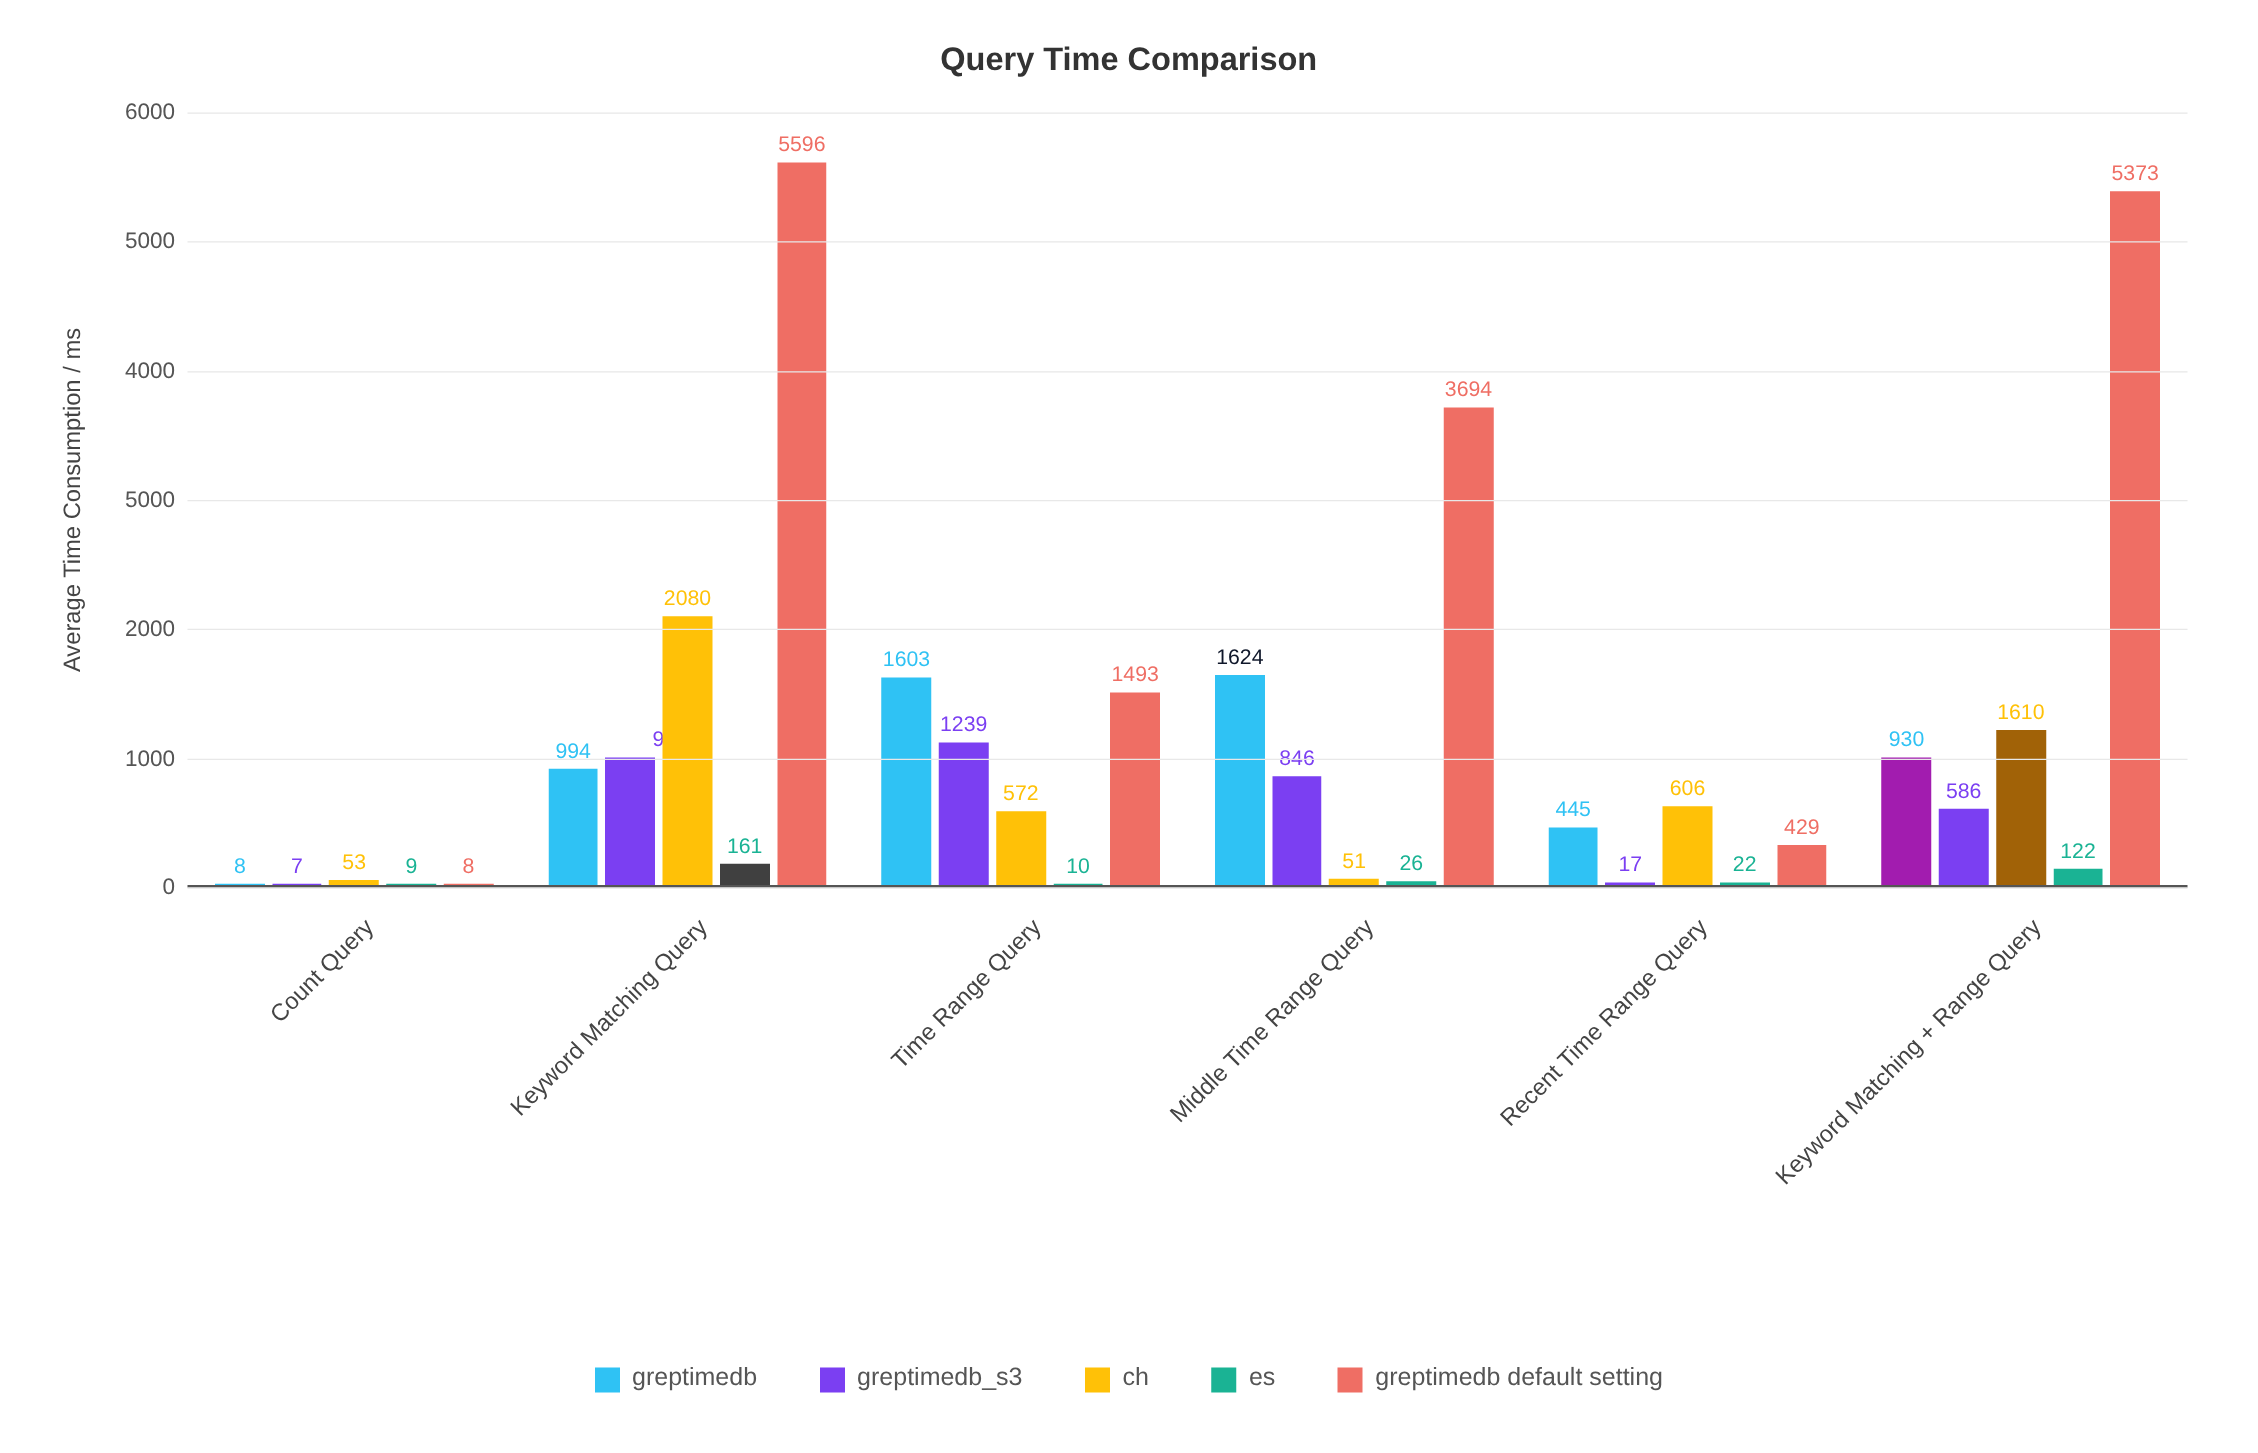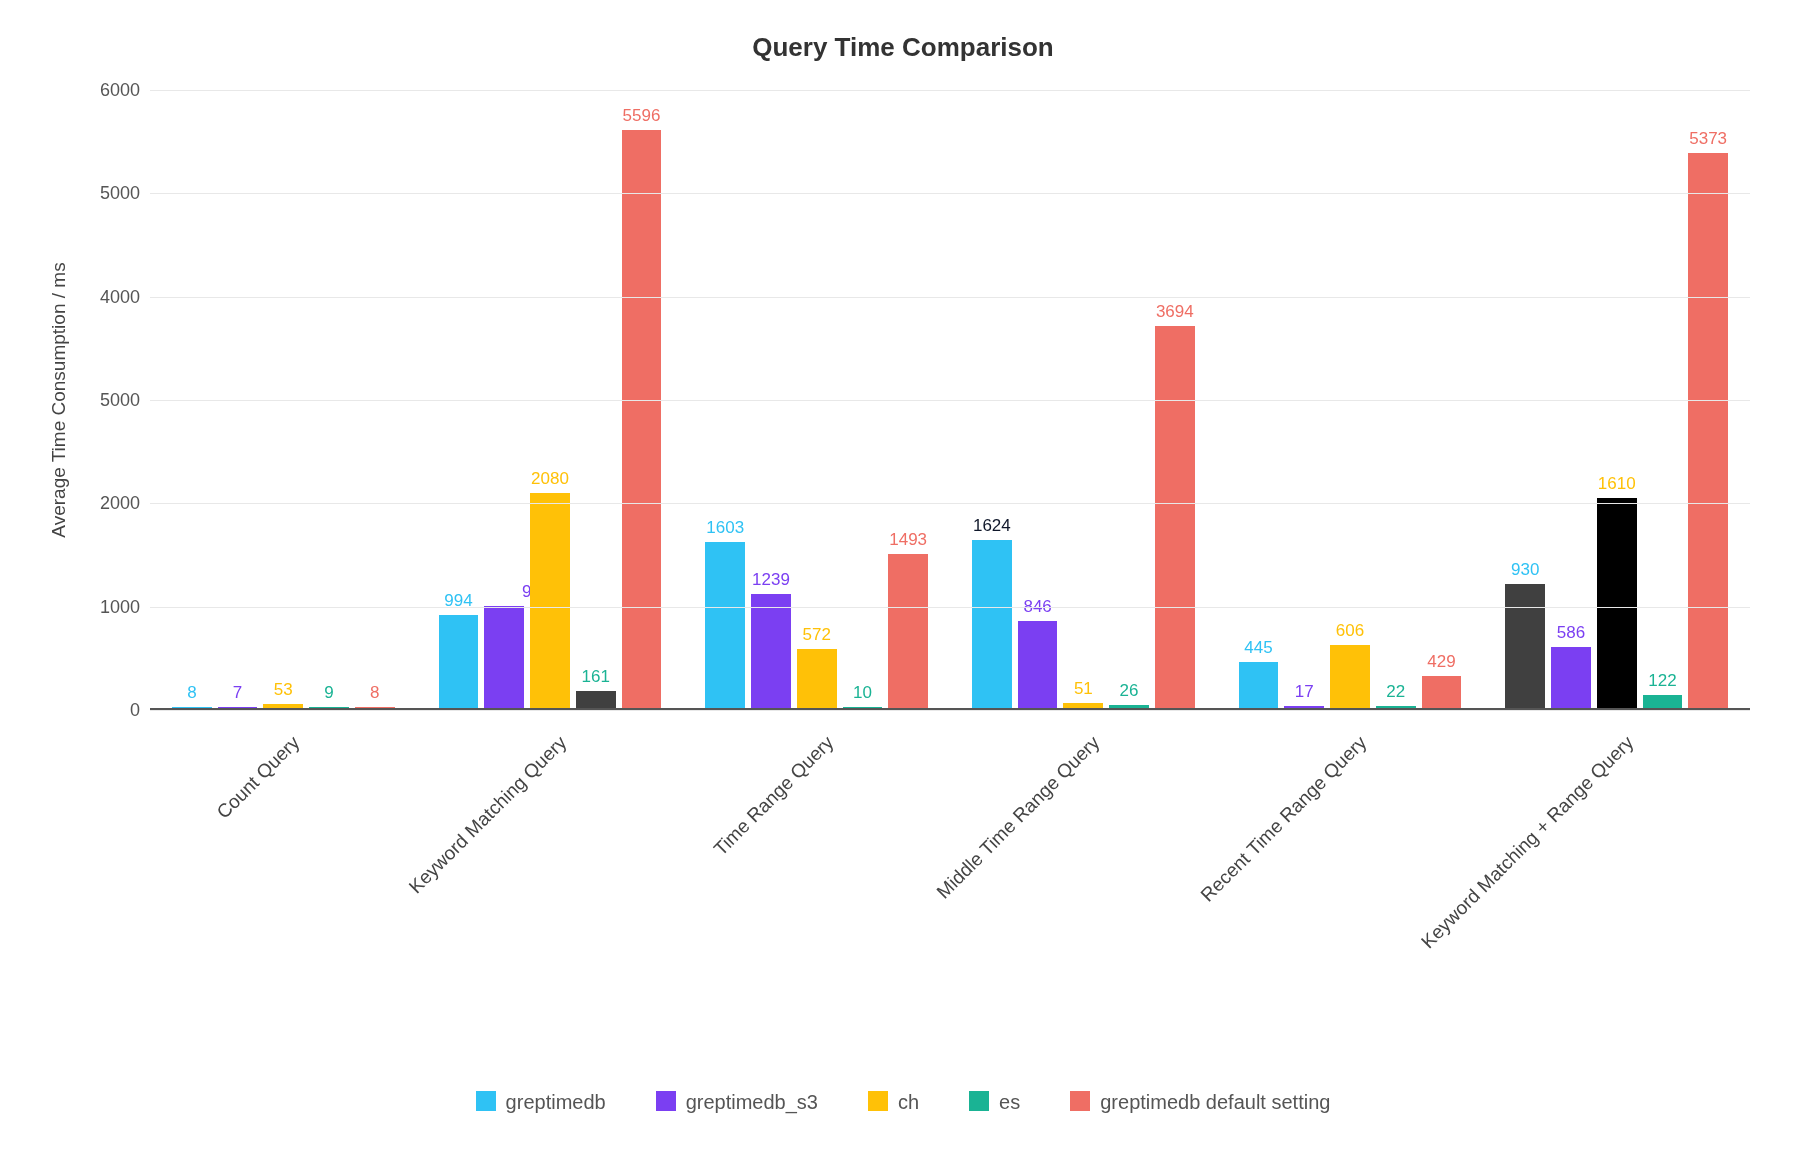--- a/index.html
+++ b/index.html
@@ -100,21 +100,21 @@
     left: 0;
     right: 0;
     display: flex;
     justify-content: center;
     gap: 50px;
     font-size: 20px;
     color: #555;
   }
   .legend-item {
     display: flex;
-    align-items: flex-start;
+    align-items: flex-end;
     gap: 10px;
   }
   .swatch {
     width: 20px;
     height: 20px;
   }
 </style>
 </head>
 <body>
 
@@ -208,27 +208,27 @@
           </div>
           <div class="bar" style="background: rgb(26, 179, 148); height: 2.27333px;">
             <div class="bar-label" style="color: rgb(26, 179, 148);">22</div>
           </div>
           <div class="bar" style="background: rgb(239, 110, 100); height: 32px;">
             <div class="bar-label" style="color: rgb(239, 110, 100);">429</div>
           </div>
           <div class="xtick">Recent Time Range Query</div>
         </div>
         <div class="group">
-          <div class="bar" style="background: #404040; height: 124px;">
+          <div class="bar" style="background: #a21caf; height: 102px;">
             <div class="bar-label" style="color: rgb(47, 194, 244);">930</div>
           </div>
           <div class="bar" style="background: rgb(123, 63, 242); height: 60.5533px;">
             <div class="bar-label" style="color: rgb(123, 63, 242);">586</div>
           </div>
-          <div class="bar" style="background: #000000; height: 210px;">
+          <div class="bar" style="background: #a16207; height: 124px;">
             <div class="bar-label" style="color: rgb(255, 193, 7);">1610</div>
           </div>
           <div class="bar" style="background: rgb(26, 179, 148); height: 12.6067px;">
             <div class="bar-label" style="color: rgb(26, 179, 148);">122</div>
           </div>
           <div class="bar" style="background: rgb(239, 110, 100); height: 555.21px;">
             <div class="bar-label" style="color: rgb(239, 110, 100);">5373</div>
           </div>
           <div class="xtick">Keyword Matching + Range Query</div>
         </div>

